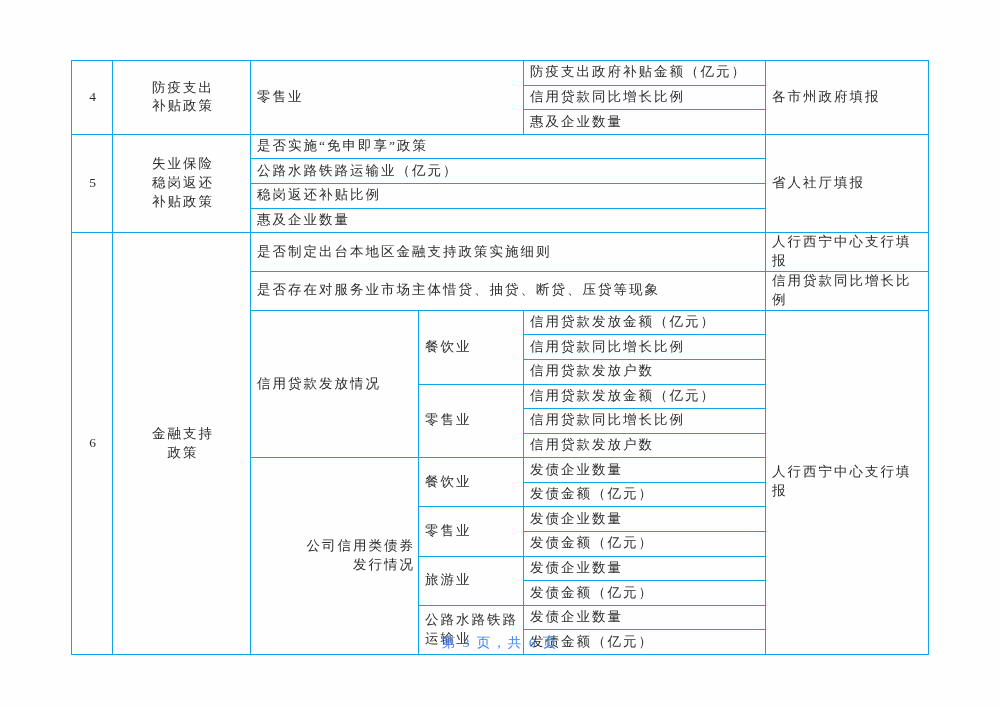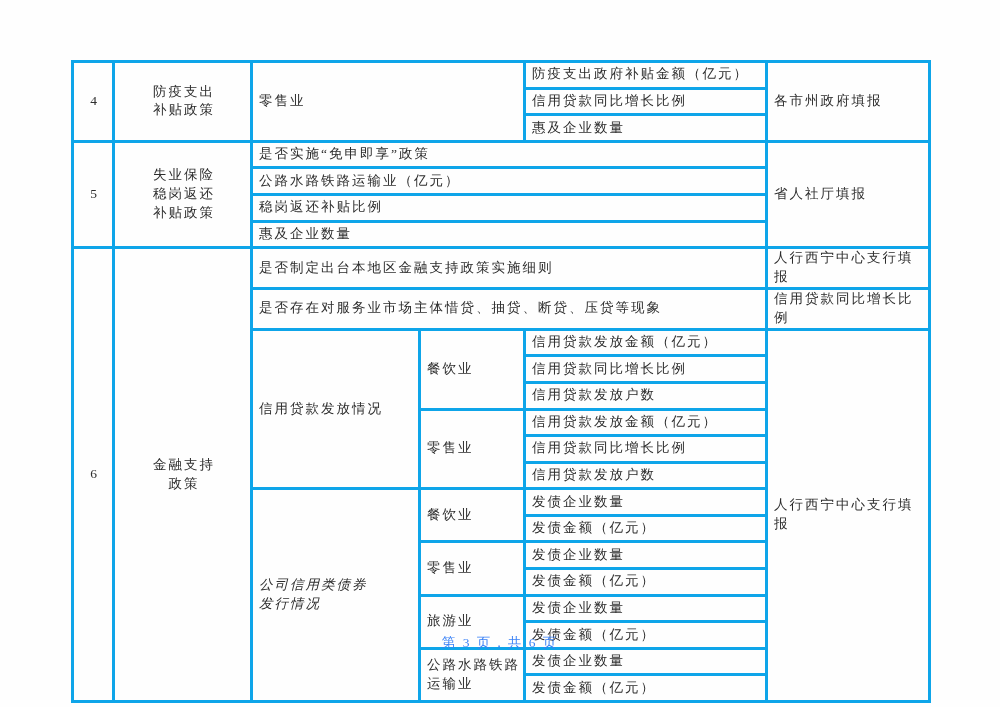--- a/index.html
+++ b/index.html
@@ -18,21 +18,21 @@
   }
   table.report {
     position: absolute;
     left: 71px;
     top: 60px;
     width: 857px;
     border-collapse: collapse;
     table-layout: fixed;
   }
   table.report td {
-    border: 3px solid #0ea5e9;
+    border: 1px solid #0ea5e9;
     font-size: 13.5px;
     letter-spacing: 2px;
     line-height: 1.4;
     height: 23.6px;
     padding: 0 3px 0 6px;
     overflow: hidden;
     vertical-align: middle;
     white-space: normal;
   }
   td.num {
@@ -43,24 +43,23 @@
     text-align: center;
     padding: 0;
     line-height: 23px;
     margin-left: 28px;
   }
   td.group-left {
     text-align: left;
     padding-left: 7px;
   }
   td.group-center {
-    text-align: left;
+    text-align: right;
     padding: 0;
     line-height: 23px;
-    font-style: italic;
   }
   td.industry {
     text-align: left;
     padding-left: 7px;
     padding-right: 3px;
   }
   td.item {
     text-align: left;
   }
   td.filler {

